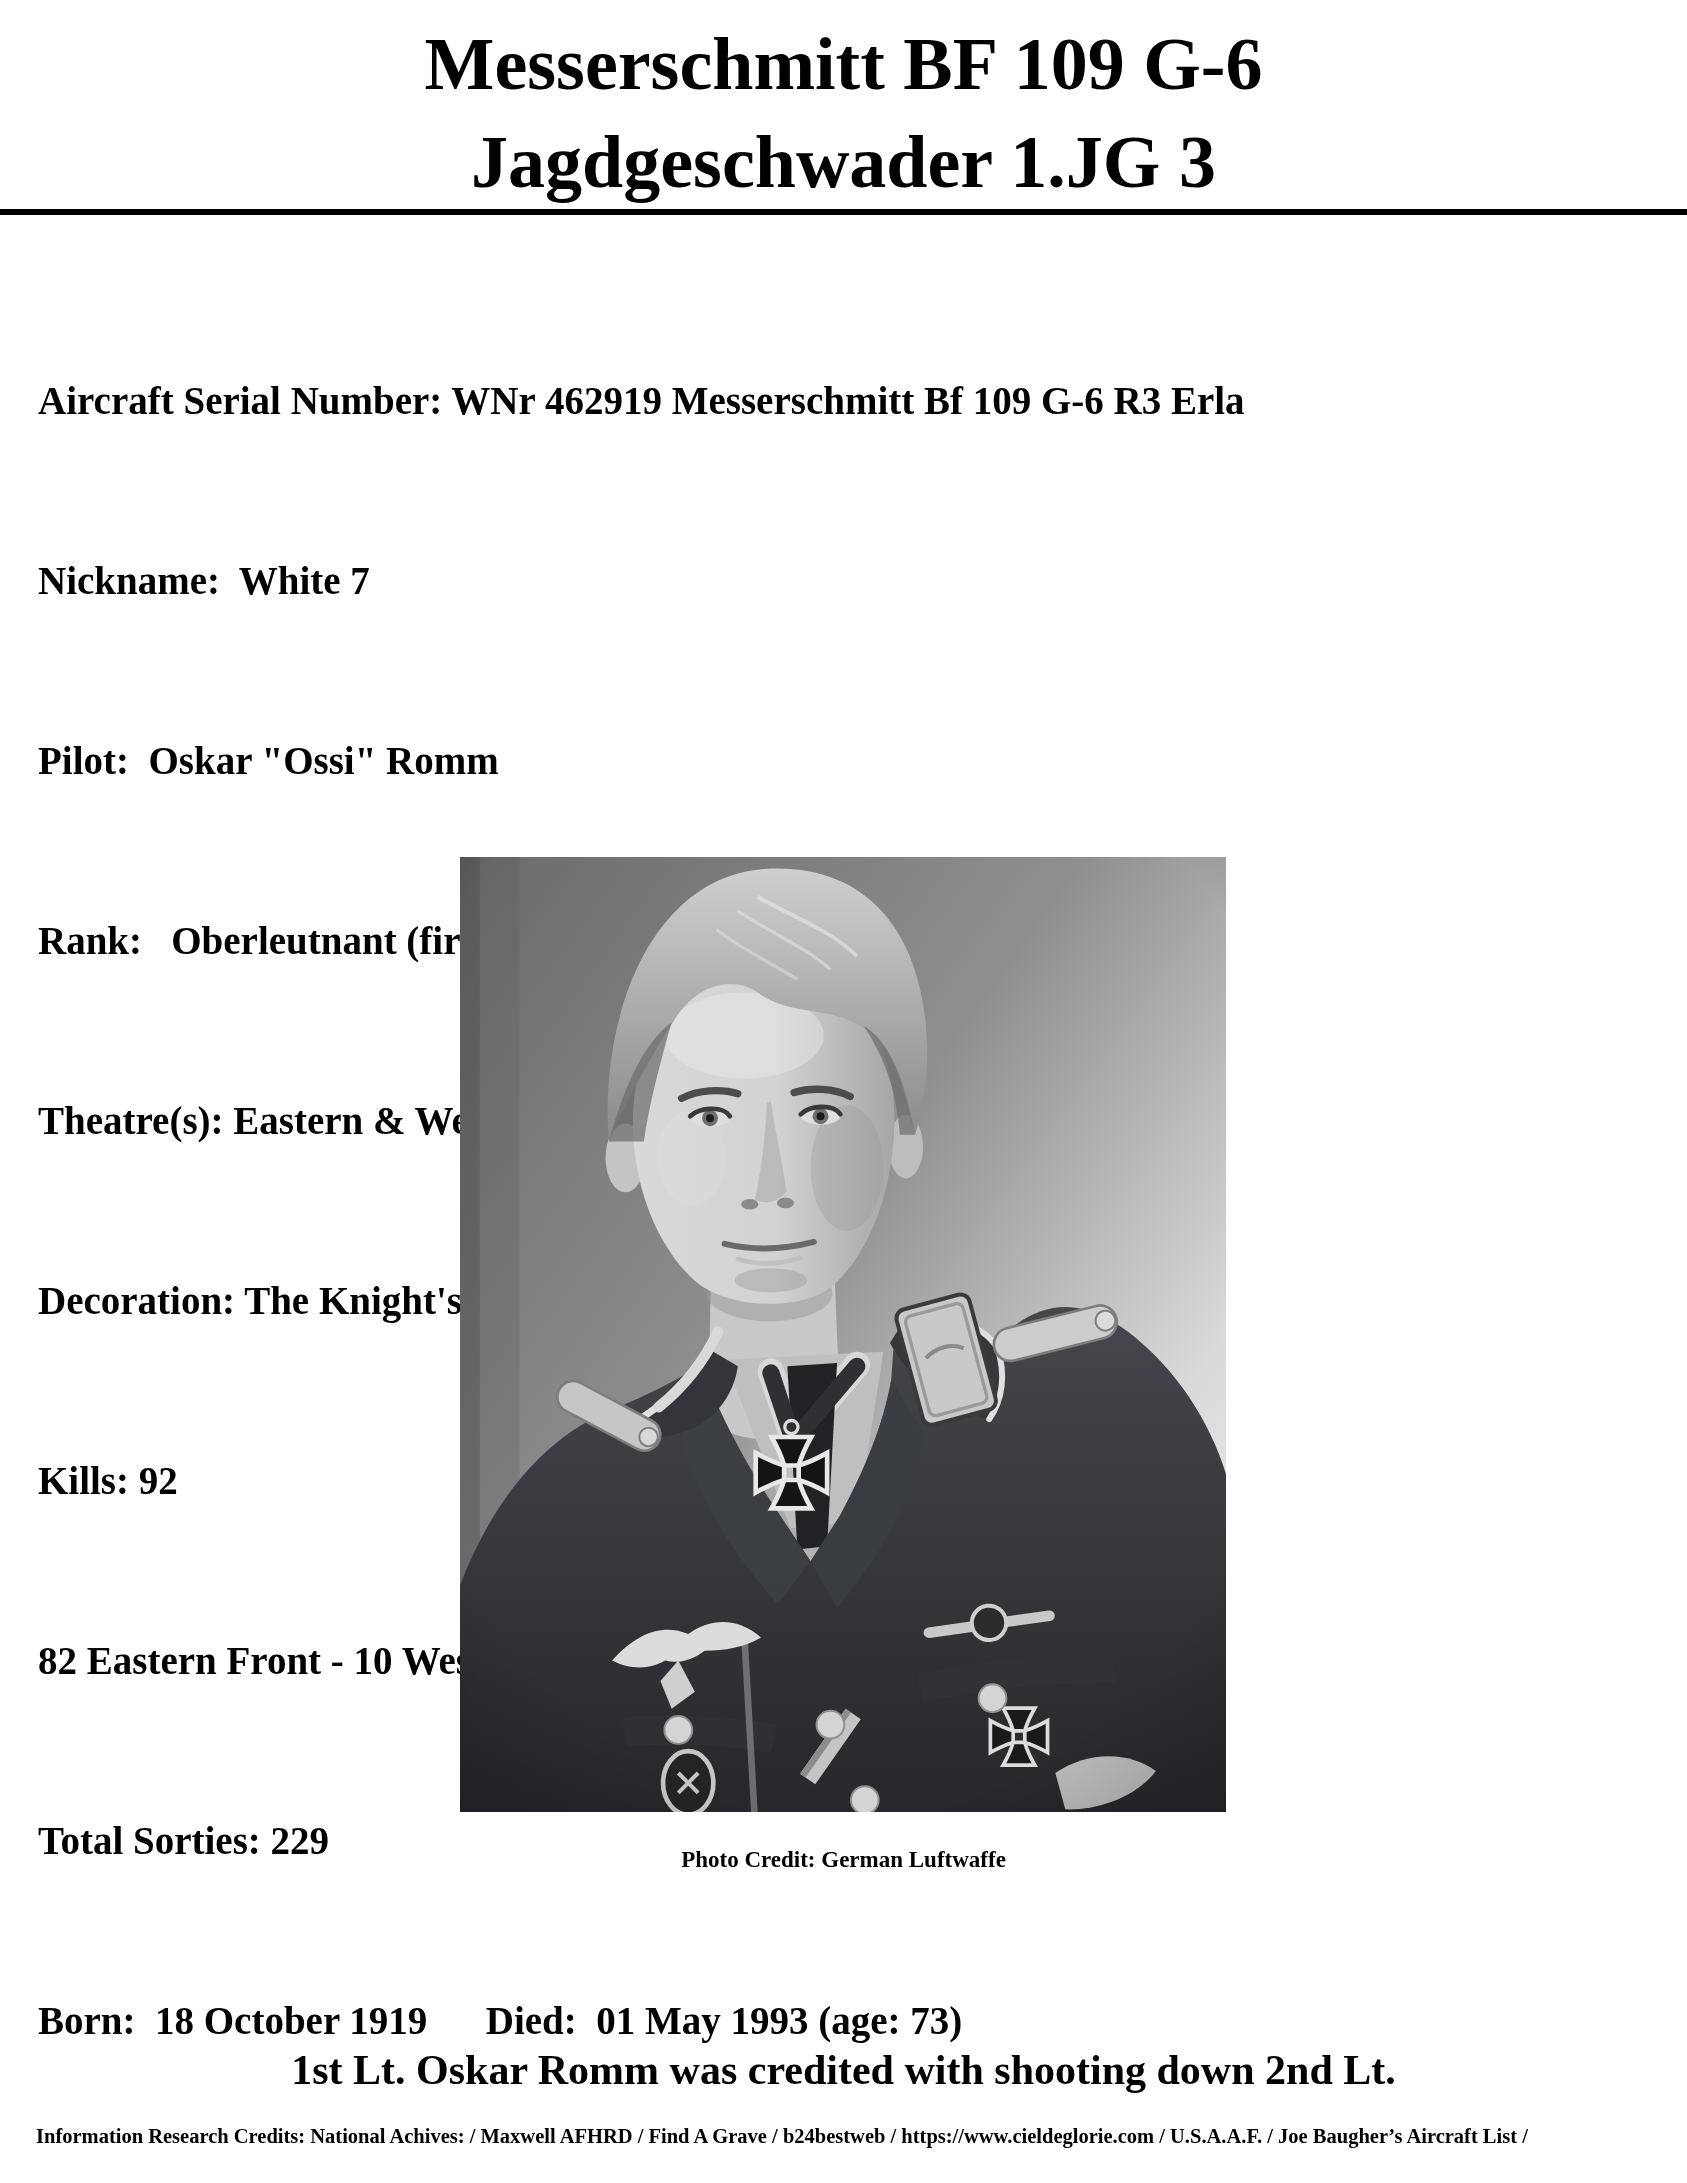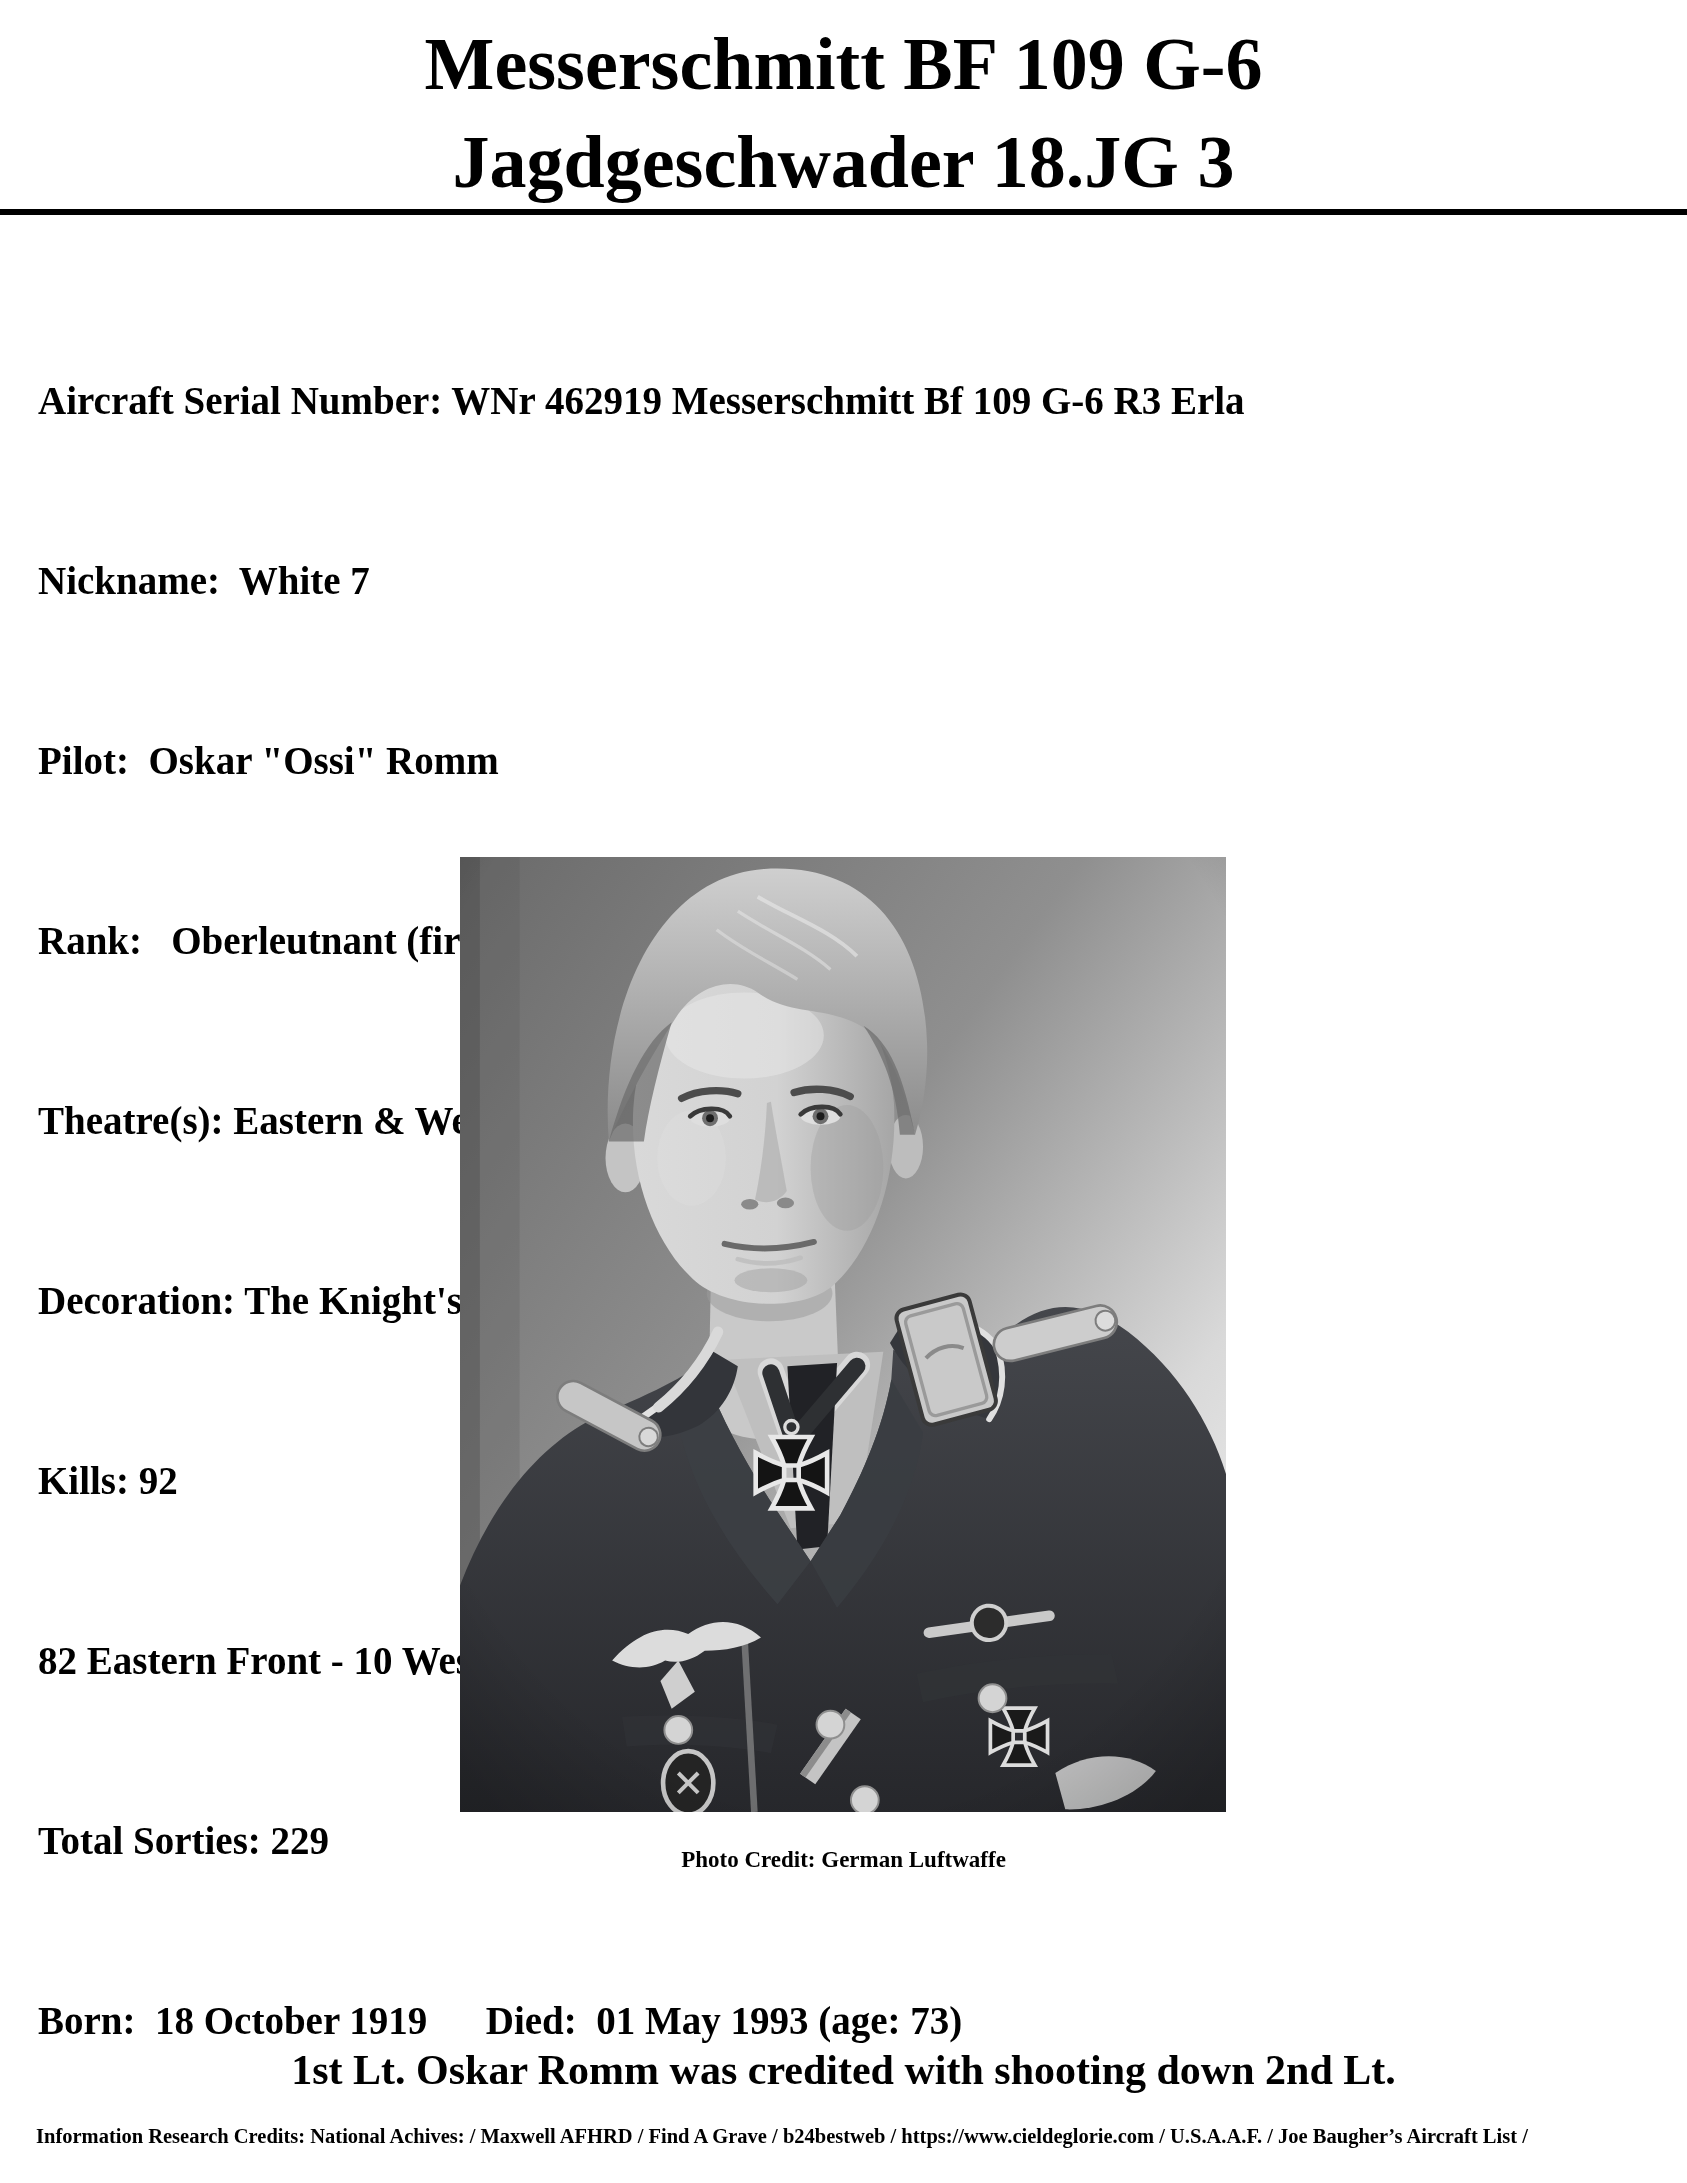--- a/index.html
+++ b/index.html
@@ -19,21 +19,21 @@
   .statement{position:absolute;top:1918px;left:0;width:1687px;text-align:center;
     font-size:42px;line-height:61px;white-space:pre;}
   .footer{position:absolute;top:2064px;left:36px;width:1631px;
     font-size:20.5px;line-height:29px;white-space:pre-wrap;}
 </style>
 </head>
 <body>
 
 <header class="title-block">
   <div>Messerschmitt BF 109 G-6</div>
-  <div>Jagdgeschwader 18.JG 3</div>
+  <div>Jagdgeschwader 1.JG 3</div>
 </header>
 
 <div class="rule"></div>
 
 <section class="details">
   <div>Aircraft Serial Number: WNr 462919 Messerschmitt Bf 109 G-6 R3 Erla</div>
   <div>Nickname:  White 7</div>
   <div>Pilot:  Oskar "Ossi" Romm</div>
   <div>Rank:   Oberleutnant (first lieutenant)</div>
   <div>Theatre(s): Eastern &amp; Western Front</div>

